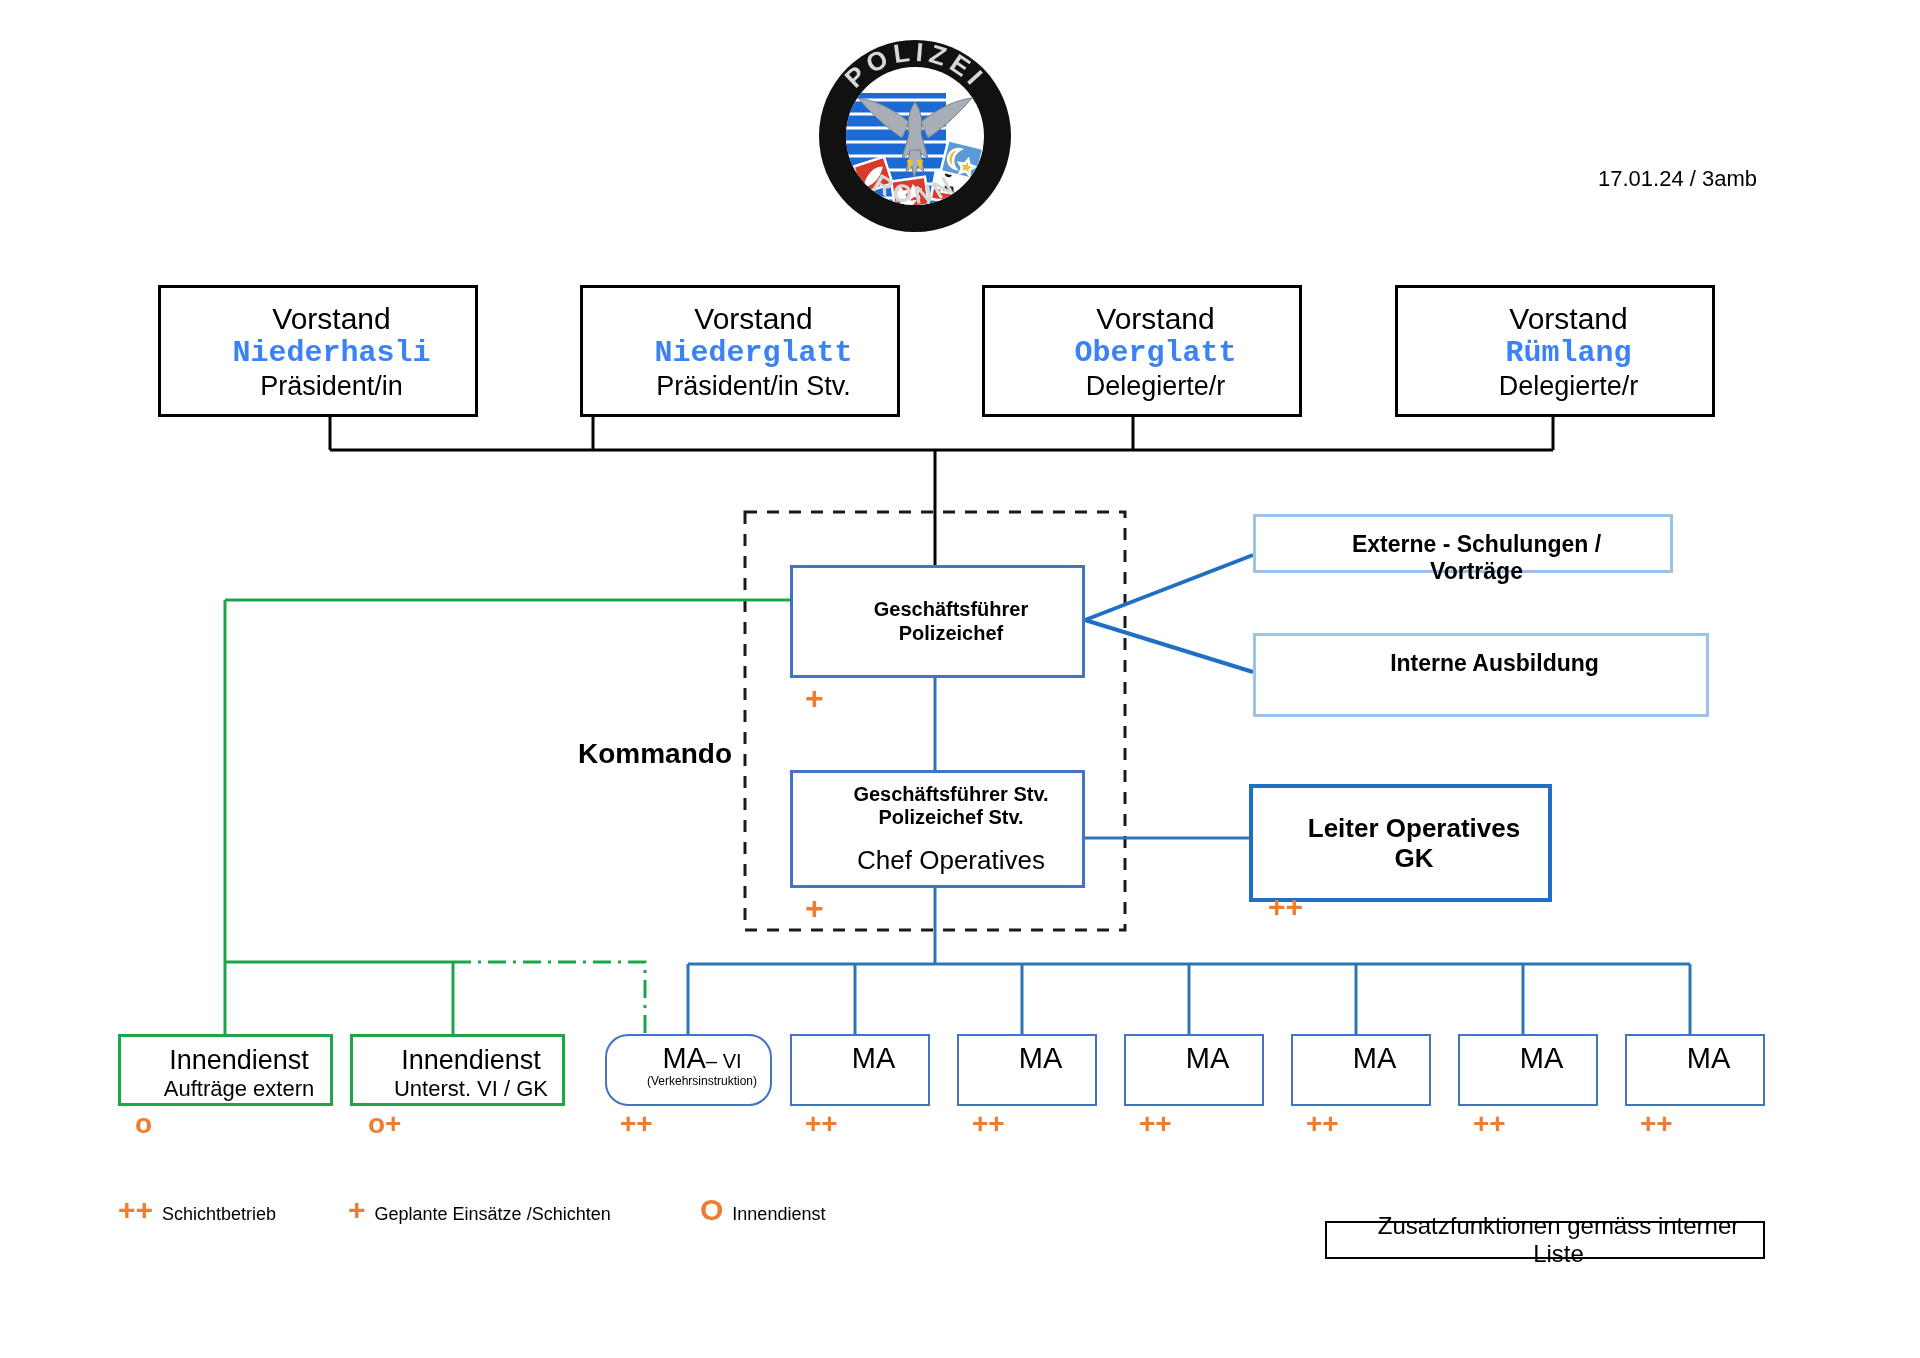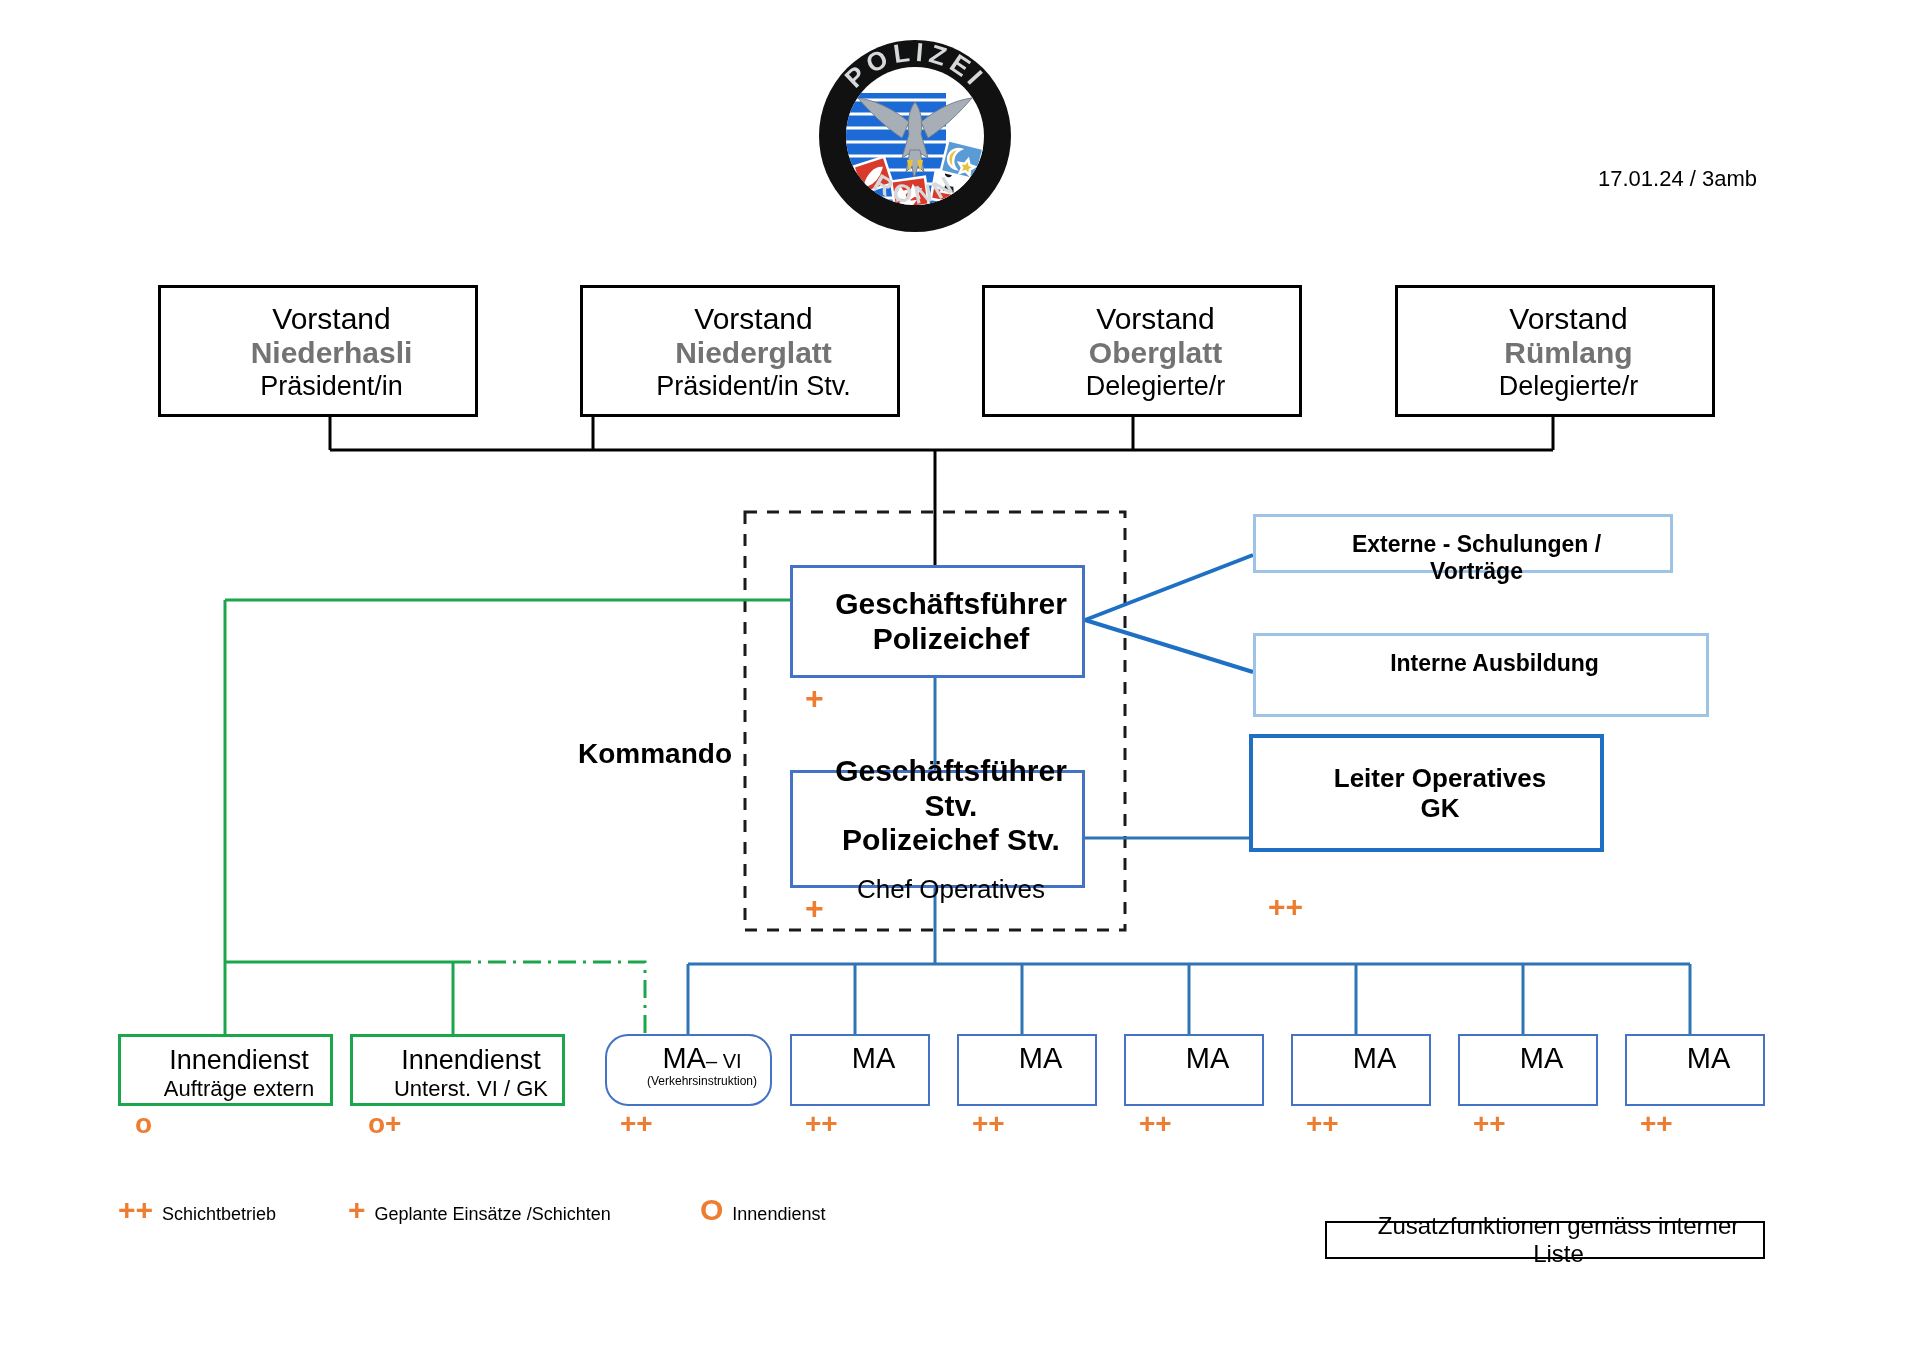--- a/index.html
+++ b/index.html
@@ -42,29 +42,29 @@
     line-height: 1.16;
     padding-left: 27px;
   }
 
   
   .vorstand {
     border: 3px solid #000000;
     padding-top: 2px;
   }
   .vorstand .l1 { font-size: 30px; font-weight: 400; }
-  .vorstand .l2 { font-size: 30px; font-weight: 700; color: #737373; }
+  .vorstand .l2 { font-size: 30px; font-weight: 700; color: #3b82f6; font-family: Liberation Mono, monospace; }
   .vorstand .l3 { font-size: 27px; font-weight: 400; }
 
   
   .gf {
     border: 3px solid #4472C4;
     justify-content: center;
   }
-  .gf .b { font-size: 30px; font-weight: 700; text-align: center; }
+  .gf .b { font-size: 20px; font-weight: 700; text-align: center; }
   .gf .r { font-size: 26px; font-weight: 400; margin-top: 16px; }
 
   
   .trainbox {
     border: 3px solid #9DC3E6;
     justify-content: flex-start;
     padding-top: 14px;
   }
   .trainbox .b { font-size: 23px; font-weight: 700; }
 
@@ -322,21 +322,21 @@
 
   <div class="box trainbox" style="left:1253px; top:514px; width:420px; height:59px;">
     <div class="b">Externe - Schulungen /</div>
     <div class="b">Vorträge</div>
   </div>
 
   <div class="box trainbox" style="left:1253px; top:633px; width:456px; height:84px;">
     <div class="b">Interne Ausbildung</div>
   </div>
 
-  <div class="box leiter" style="left:1249px; top:734px; width:355px; height:118px;">
+  <div class="box leiter" style="left:1249px; top:784px; width:303px; height:118px;">
     <div class="b">Leiter Operatives</div>
     <div class="b">GK</div>
   </div>
   <div class="marker" style="left:1268px; top:892px; font-size:30px;">++</div>
 
   <div class="box innen" style="left:118px; top:1034px; width:215px; height:72px;">
     <div class="l1">Innendienst</div>
     <div class="l2">Aufträge extern</div>
   </div>
   <div class="marker" style="left:135px; top:1110px; font-size:28px;">o</div>

